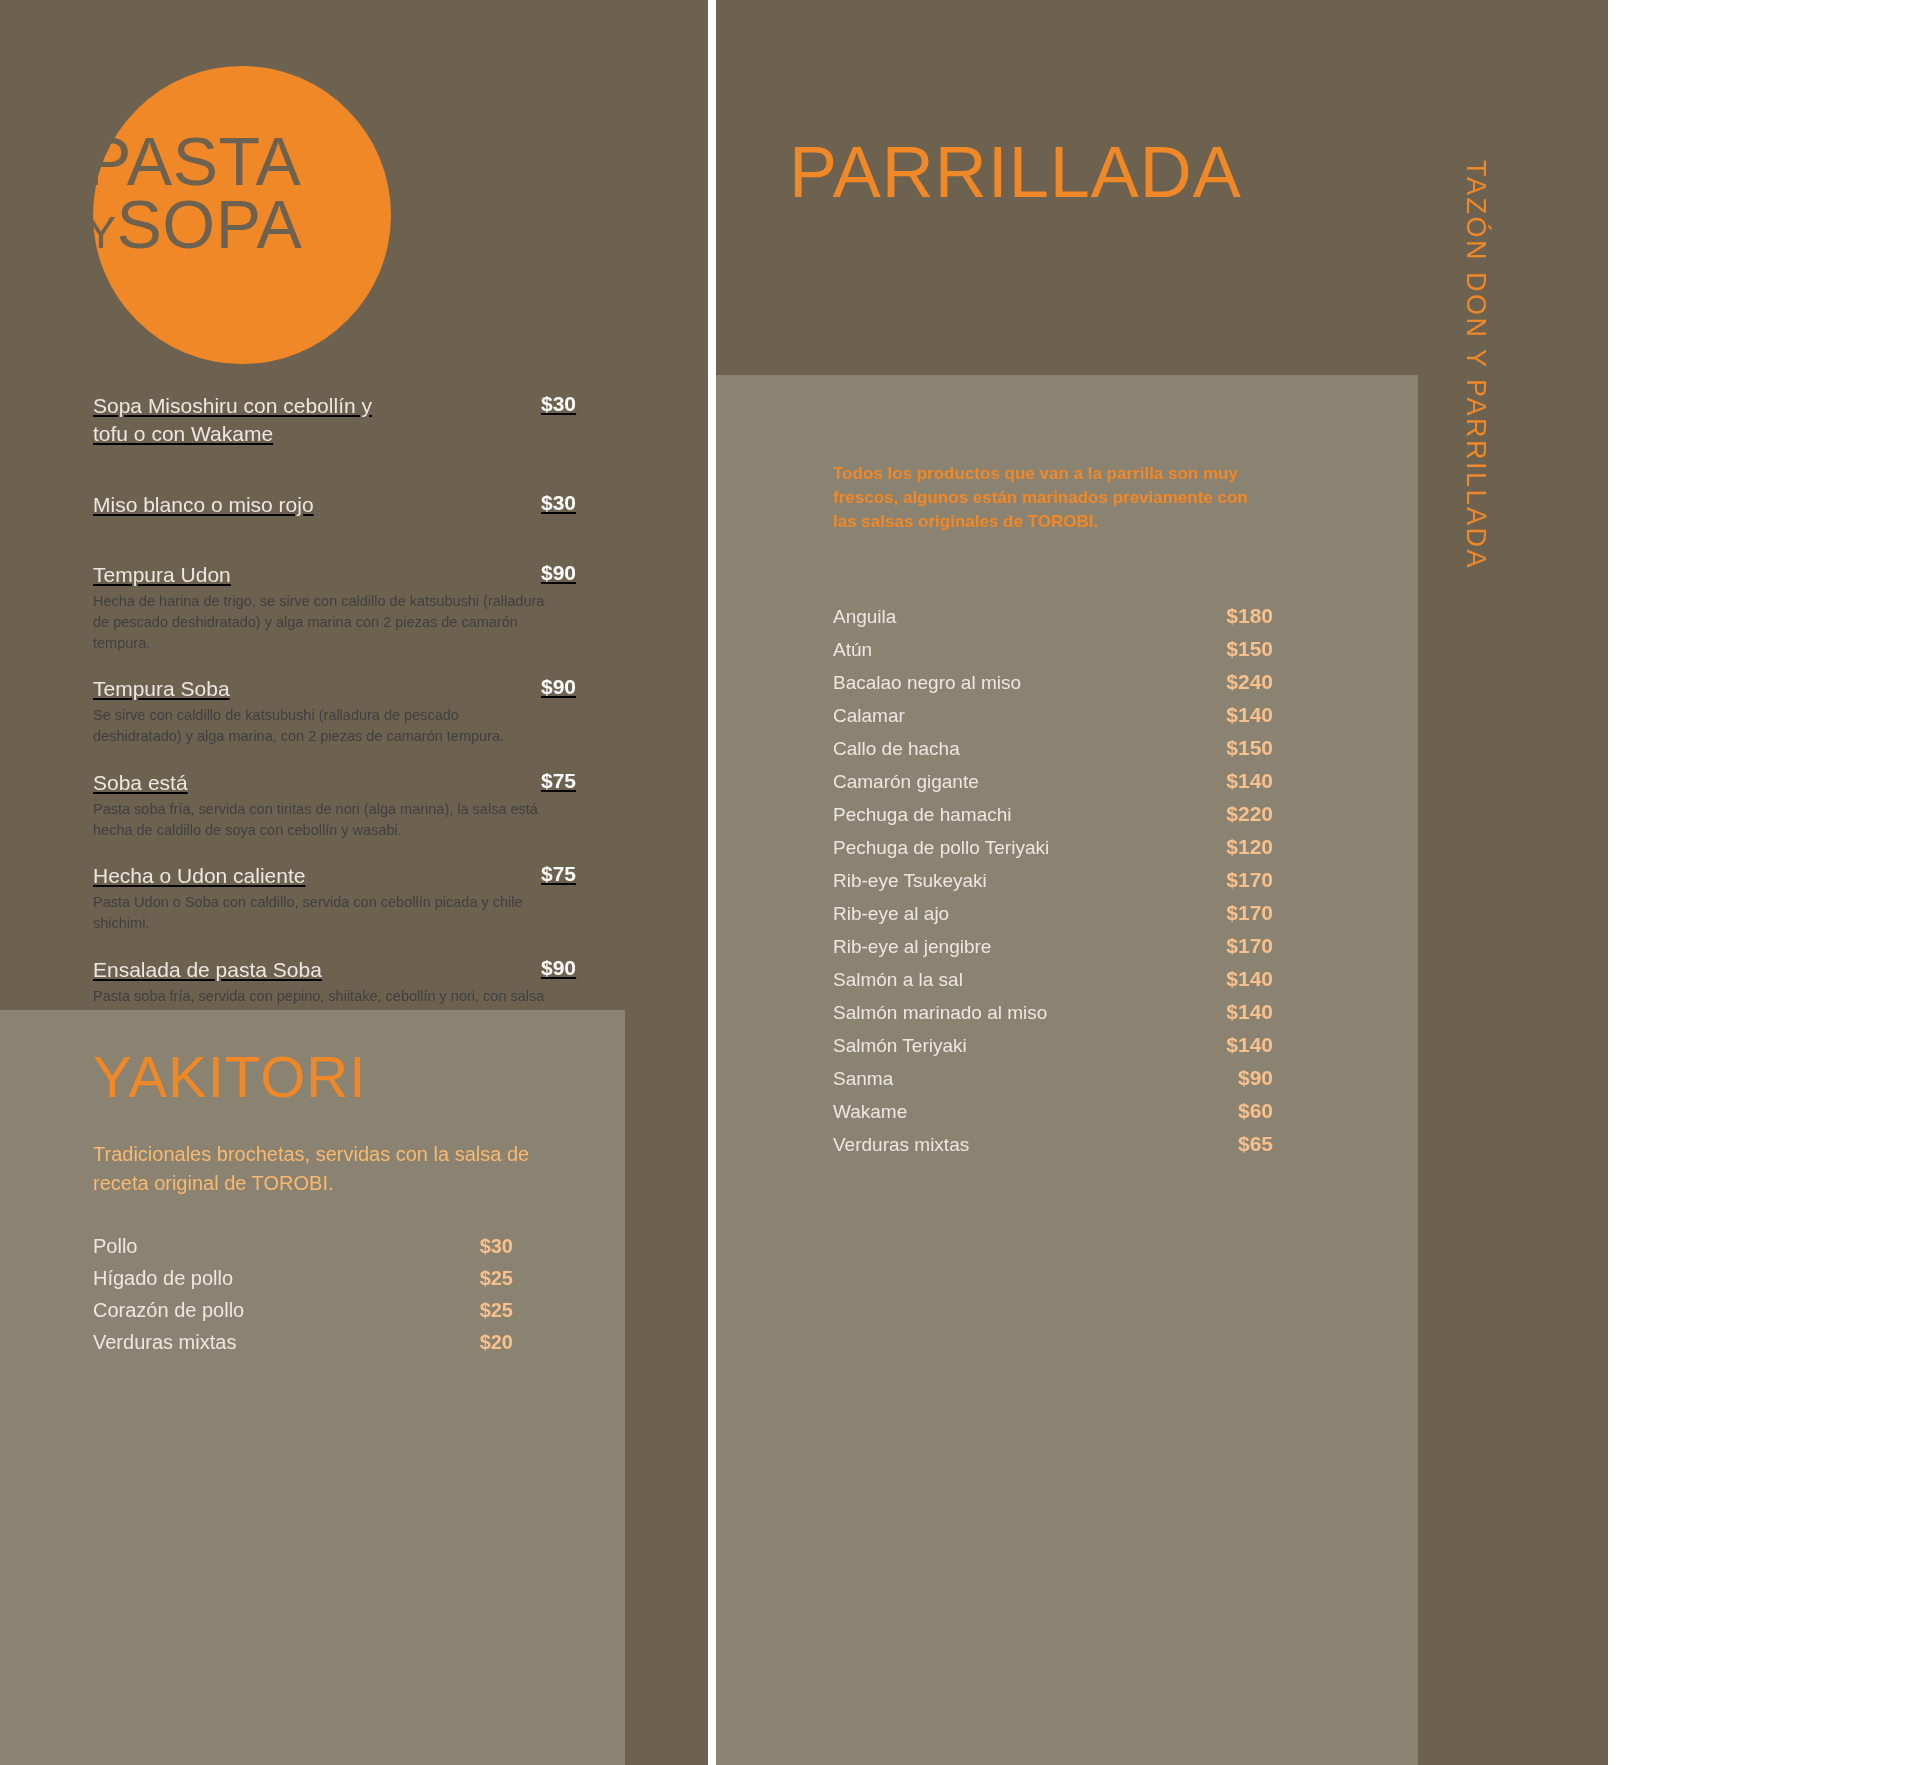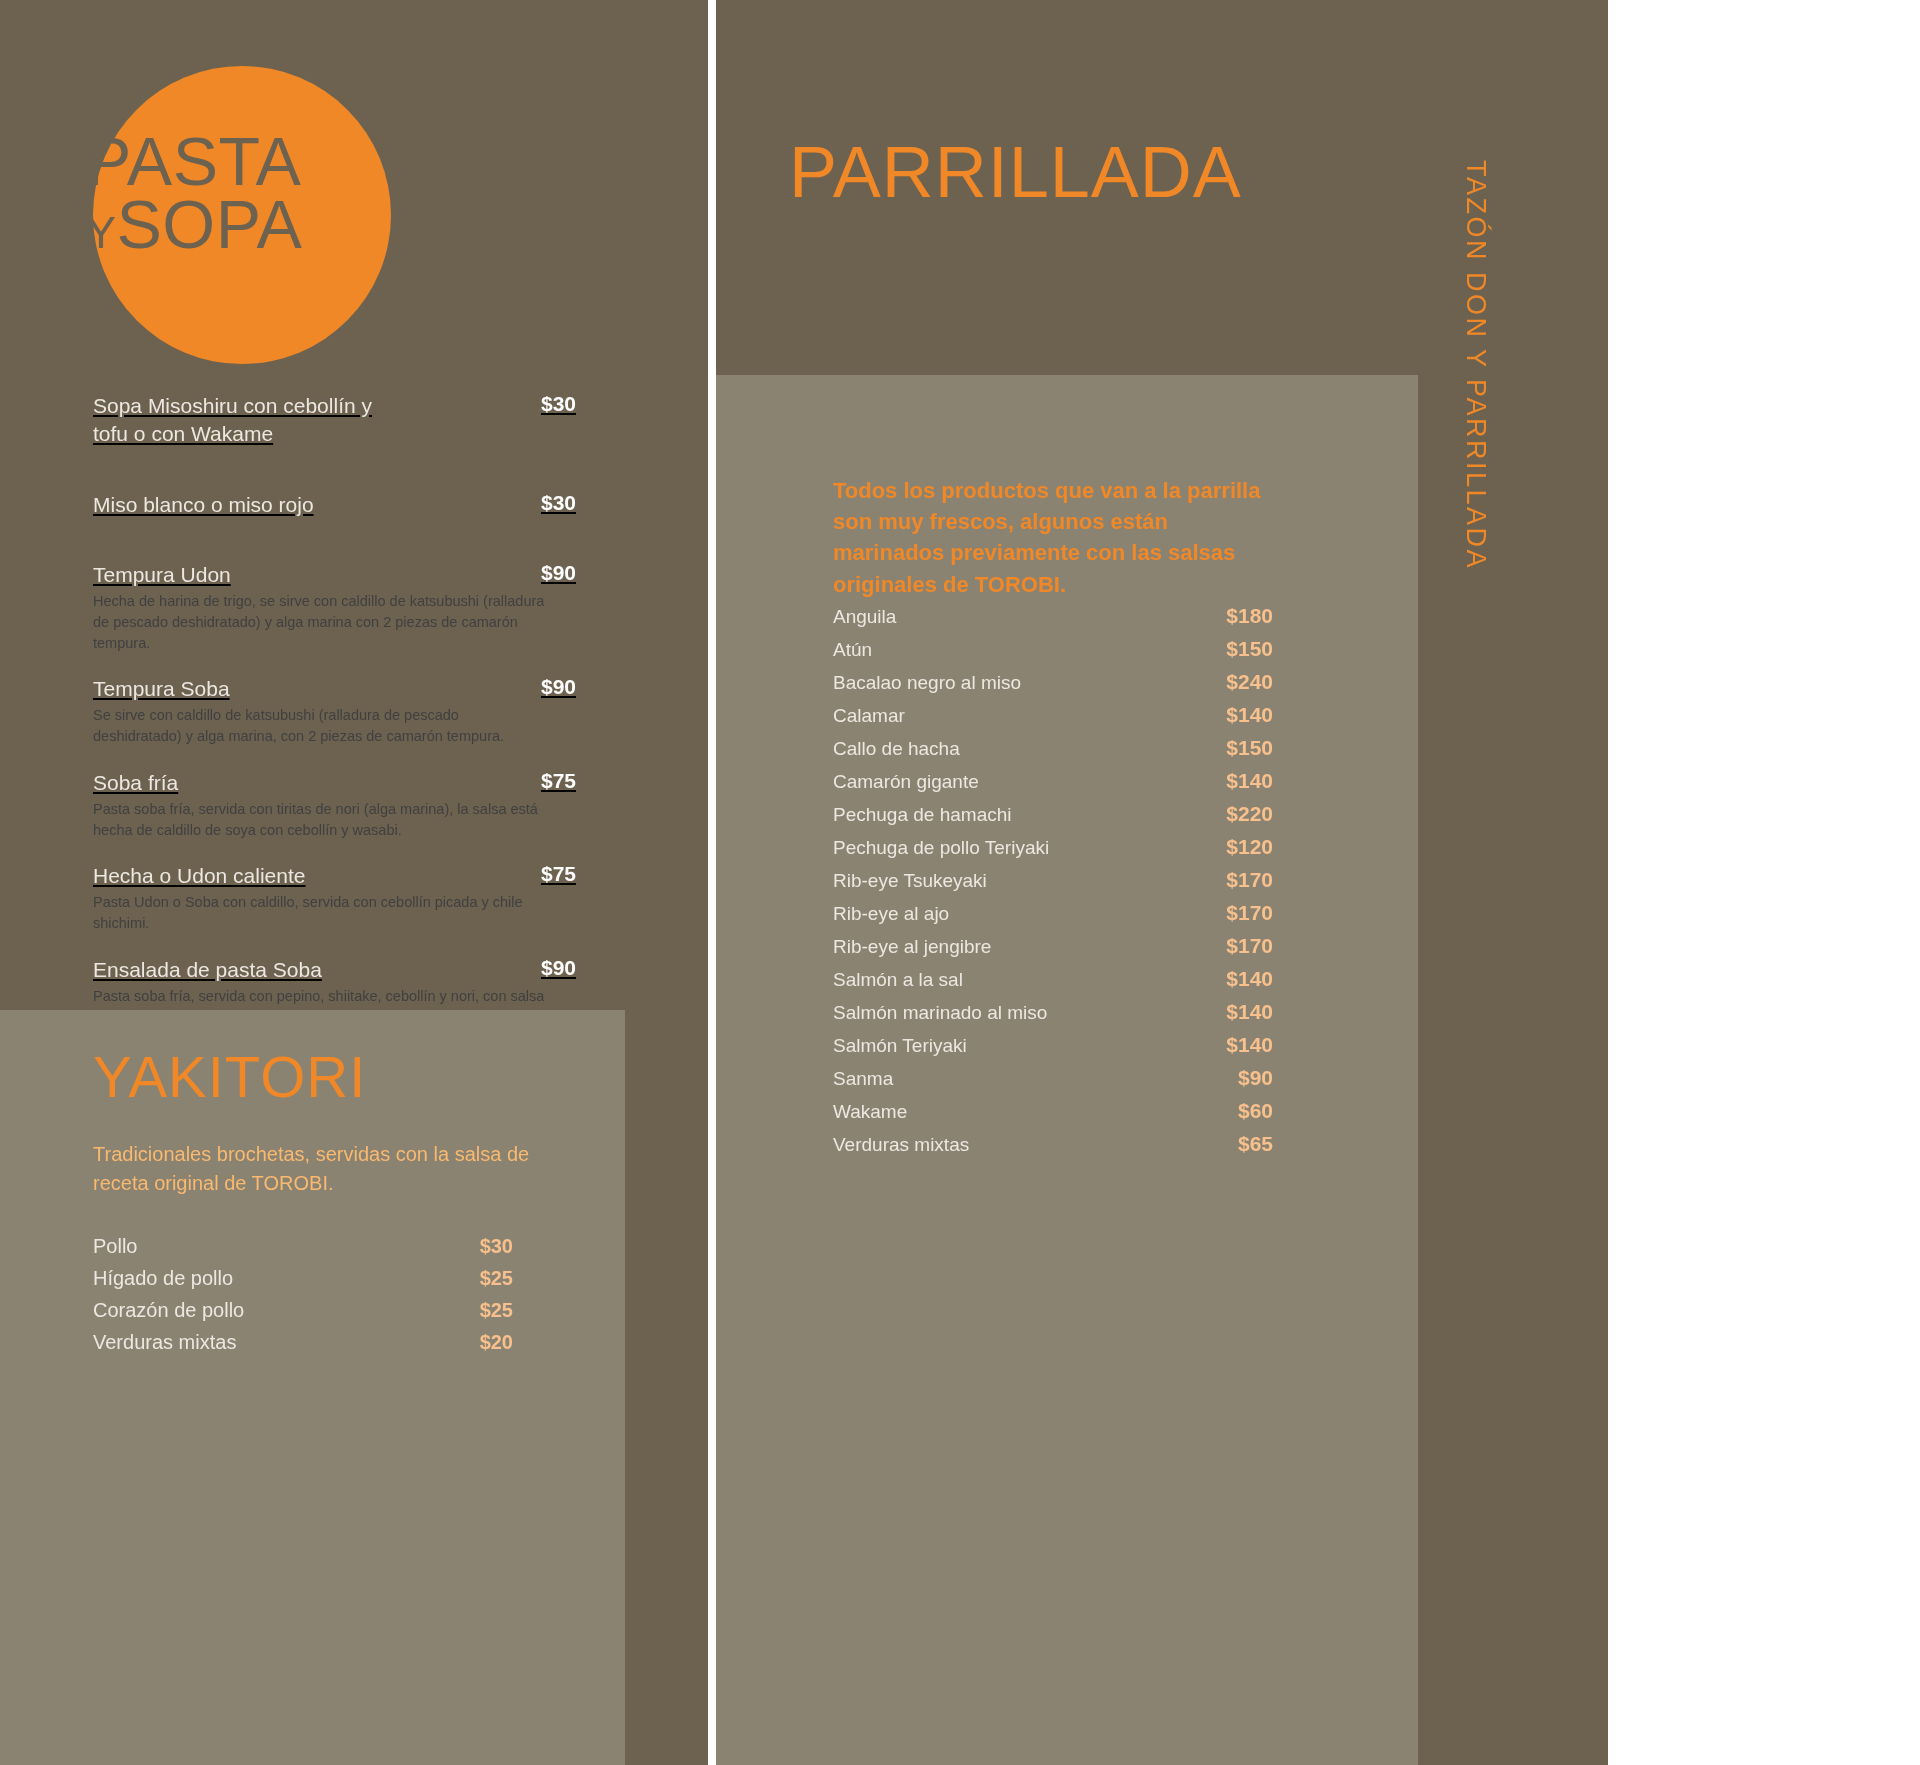--- a/index.html
+++ b/index.html
@@ -191,24 +191,23 @@
     width: 702px;
     height: 1390px;
     background: #8b8372;
   }
   .grill-note {
     position: absolute;
     left: 833px;
     top: 462px;
     width: 440px;
     color: #f08827;
-    font-size: 22px;
+    font-size: 17px;
     font-weight: bold;
     line-height: 1.42;
-    margin-top: 13px;
   }
   .grill-list {
     position: absolute;
     left: 833px;
     top: 604px;
     width: 440px;
   }
   .gr-row {
     display: flex;
     align-items: baseline;
@@ -286,21 +285,21 @@
     <div class="item sp-3">
       <div class="item-head">
         <div class="item-name">Tempura Soba</div>
         <div class="item-price">$90</div>
       </div>
       <div class="item-desc">Se sirve con caldillo de katsubushi (ralladura de pescado deshidratado) y alga marina, con 2 piezas de camarón tempura.</div>
     </div>
 
     <div class="item sp-3">
       <div class="item-head">
-        <div class="item-name">Soba fría</div>
+        <div class="item-name">Soba está</div>
         <div class="item-price">$75</div>
       </div>
       <div class="item-desc">Pasta soba fría, servida con tiritas de nori (alga marina), la salsa está hecha de caldillo de soya con cebollín y wasabi.</div>
     </div>
 
     <div class="item sp-3">
       <div class="item-head">
         <div class="item-name">Hecha o Udon caliente</div>
         <div class="item-price">$75</div>
       </div>

